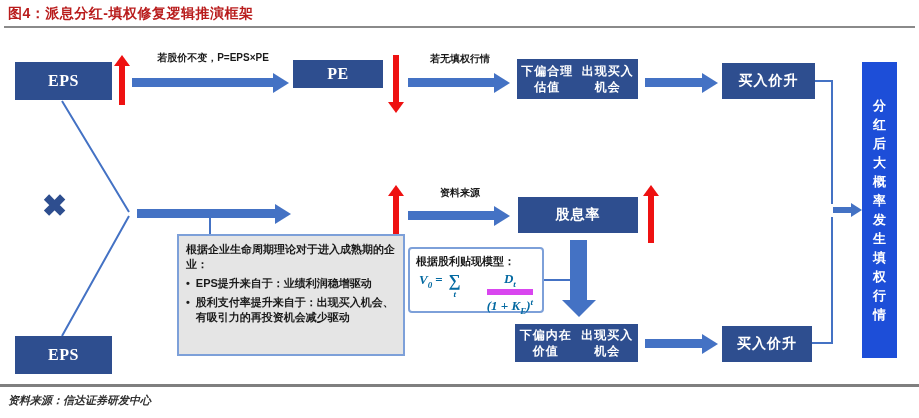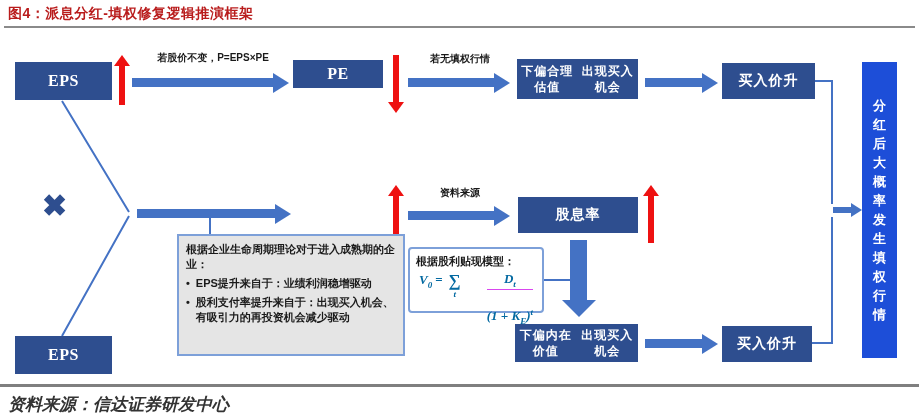--- a/index.html
+++ b/index.html
@@ -2,21 +2,21 @@
 <html><head>
 <meta charset="utf-8">
 <style>
   html,body{margin:0;padding:0;background:#fff;}
   body{font-family:"Liberation Sans",sans-serif;-webkit-font-smoothing:antialiased;}
   .page{position:relative;width:919px;height:418px;background:#fff;overflow:hidden;}
 
   .fig-title{position:absolute;left:8px;top:5px;font-size:14px;font-weight:bold;color:#b91c1c;letter-spacing:.5px;}
   .title-rule{position:absolute;left:4px;top:26px;width:911px;height:2px;background:#8a8a8a;}
   .footer-rule{position:absolute;left:0;top:384px;width:919px;height:3px;background:#7f7f7f;}
-  .footer-src{position:absolute;left:8px;top:393px;font-size:17px;font-style:italic;color:#333;font-weight:bold;text-align:center;}
+  .footer-src{position:absolute;left:8px;top:393px;font-size:11px;font-style:italic;color:#333;font-weight:bold;text-align:center;}
 
   .node{position:absolute;background:#2E4E8F;color:#fff;font-weight:bold;display:flex;align-items:center;justify-content:center;text-align:center;}
   .latin{font-family:"Liberation Serif",serif;font-size:16px;letter-spacing:.5px;}
   .cjk{font-size:14px;letter-spacing:1px;}
   .two-line{flex-direction:row;font-size:12px;line-height:16px;letter-spacing:1px;}
 
   .vwrap{position:absolute;background:#1d4ed8;display:flex;align-items:center;justify-content:center;}
   .vtext{width:15px;color:#fff;font-size:13px;font-weight:bold;line-height:19px;word-break:break-all;text-align:center;}
 
   .mult{position:absolute;color:#2E4E8F;font-size:30px;font-weight:bold;line-height:30px;}
@@ -48,21 +48,21 @@
 
   .formula{position:absolute;left:408px;top:247px;width:136px;height:66px;border:2px solid #7DA0D9;border-radius:4px;
     background:#fff;box-sizing:border-box;padding:5px 6px;font-size:11px;font-weight:bold;color:#1a1a1a;}
   .frow{display:flex;align-items:flex-start;justify-content:center;margin-top:3px;
     font-family:"Liberation Serif",serif;font-style:italic;font-weight:bold;font-size:13px;color:#0369a1;}
   .frow sub{font-size:9px;}
   .sigma{display:flex;flex-direction:column;align-items:center;line-height:1;margin:0 3px;}
   .sigma .sg{font-size:17px;font-style:normal;}
   .sigma .st{font-size:9px;margin-top:1px;}
   .frac{display:flex;flex-direction:column;align-items:center;line-height:1.15;margin-left:23px;}
-  .frac .den{border-top:1px solid #d946ef;padding-top:17px;}
+  .frac .den{border-top:6px solid #d946ef;padding-top:2px;}
   .frac sup{font-size:9px;}
 
   svg.lines{position:absolute;left:0;top:0;pointer-events:none;}
 </style>
 </head>
 <body>
 
 <div class="page">
 
   <div class="fig-title">图4：派息分红-填权修复逻辑推演框架</div>

